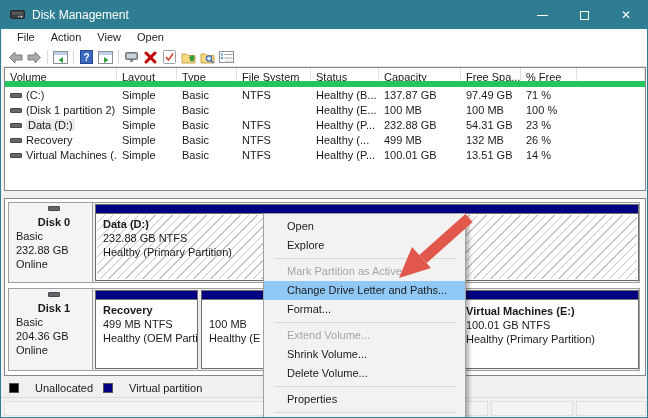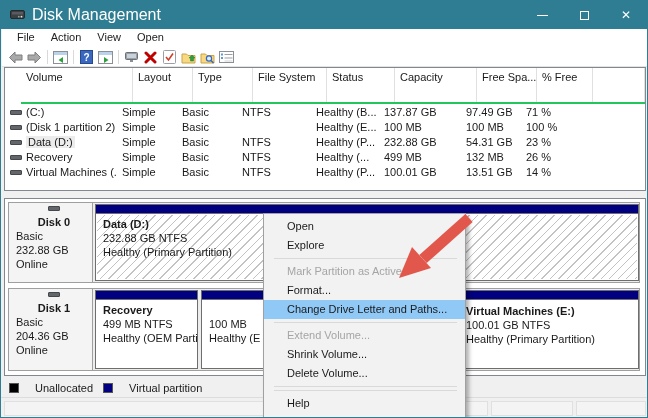--- a/index.html
+++ b/index.html
@@ -5,37 +5,37 @@
   html,body{margin:0;padding:0;background:#cfd8dc;}
   *{box-sizing:border-box;}
   .window{
     position:relative;width:648px;height:418px;background:#f0f0f0;
     border:1px solid #2f7d92;overflow:hidden;
     font-family:"Liberation Sans","DejaVu Sans",sans-serif;font-size:11px;color:#1a1a1a;
   }
   
   .titlebar{position:absolute;left:0;top:0;width:100%;height:28px;background:#2f7d92;display:flex;align-items:center;}
   .title-icon{margin:0 7px 0 9px;display:inline-block;}
-  .title-text{color:#ffffff;font-size:16px;}
+  .title-text{color:#ffffff;font-size:12px;}
   .win-controls{position:absolute;right:0;top:0;height:28px;display:flex;}
   .win-btn{width:42px;height:28px;display:flex;align-items:center;justify-content:center;cursor:default;}
   .glyph-min{width:11px;height:1px;background:#fff;}
   .glyph-max{width:9px;height:9px;border:1px solid #fff;}
   .glyph-close{color:#fff;font-size:12px;line-height:12px;}
   
   .menubar{position:absolute;left:1px;top:28px;width:646px;height:19px;background:#ffffff;display:flex;align-items:flex-start;padding-left:7px;}
   .menu-item{padding:2px 8px;color:#222;}
   
   .toolbar{position:absolute;left:1px;top:47px;width:646px;height:19px;background:#ffffff;display:flex;align-items:center;padding-left:4px;border-bottom:1px solid #e3e3e3;}
   .tb-icon{width:17px;height:16px;display:flex;align-items:center;justify-content:center;margin:0 1px;}
   .tb-sep{width:1px;height:14px;background:#d9d9d9;margin:0 3px;}
   
   .listview{position:absolute;left:3px;top:66px;width:642px;height:124px;background:#fff;border:1px solid #828790;overflow:hidden;}
   .lv-grid{display:grid;grid-template-columns:112px 60px 60px 74px 68px 82px 60px 56px 1fr;}
-  .lv-header{height:36px;border-bottom:2px solid #22c55e;margin-left:16px;}
+  .lv-header{height:19px;border-bottom:6px solid #22c55e;}
   .lv-header .hcell{padding:3px 0 0 5px;border-right:1px solid #e0e0e0;white-space:nowrap;overflow:hidden;}
   .lv-row{height:15px;align-items:center;}
   .lv-row .cell{padding:1px 0 0 5px;white-space:nowrap;overflow:hidden;}
   .vol-cell{display:flex;align-items:center;gap:4px;}
   .drive-glyph{display:inline-block;width:12px;height:5px;background:#63676b;border:1px solid #45484b;border-radius:1px;flex:none;}
   .sel-label{background:#ececec;padding:0 2px;}
   
   .graphical{position:absolute;left:3px;top:197px;width:642px;height:178px;background:#ffffff;border:1px solid #828790;}
   .disk-row{position:absolute;left:3px;width:632px;border:1px solid #9f9f9f;background:#ededed;}
   .disk-row.d0{top:3px;height:81px;}
@@ -346,27 +346,28 @@
     <div class="sb-panel sb1"></div>
     <div class="sb-panel sb2"></div>
     <div class="sb-panel sb3"></div>
   </div>
 
   <div class="context-menu">
     <div class="cm-item">Open</div>
     <div class="cm-item">Explore</div>
     <div class="cm-sep"></div>
     <div class="cm-item disabled">Mark Partition as Active</div>
+    <div class="cm-item highlighted">Change Drive Letter and Paths...</div>
     <div class="cm-item">Format...</div>
-    <div class="cm-item highlighted">Change Drive Letter and Paths...</div>
     <div class="cm-sep"></div>
     <div class="cm-item disabled">Extend Volume...</div>
     <div class="cm-item">Shrink Volume...</div>
     <div class="cm-item">Delete Volume...</div>
     <div class="cm-sep"></div>
+    <div class="cm-item">Properties</div>
     <div class="cm-sep"></div>
     <div class="cm-item">Help</div>
   </div>
 
   <svg class="arrow-svg" width="86" height="74" viewBox="0 0 86 74">
     <line x1="76" y1="7" x2="30" y2="48" stroke="#e2574c" stroke-width="11"></line>
     <polygon points="6,67 19,36 38,57" fill="#e2574c"></polygon>
   </svg>
 
 </div>

